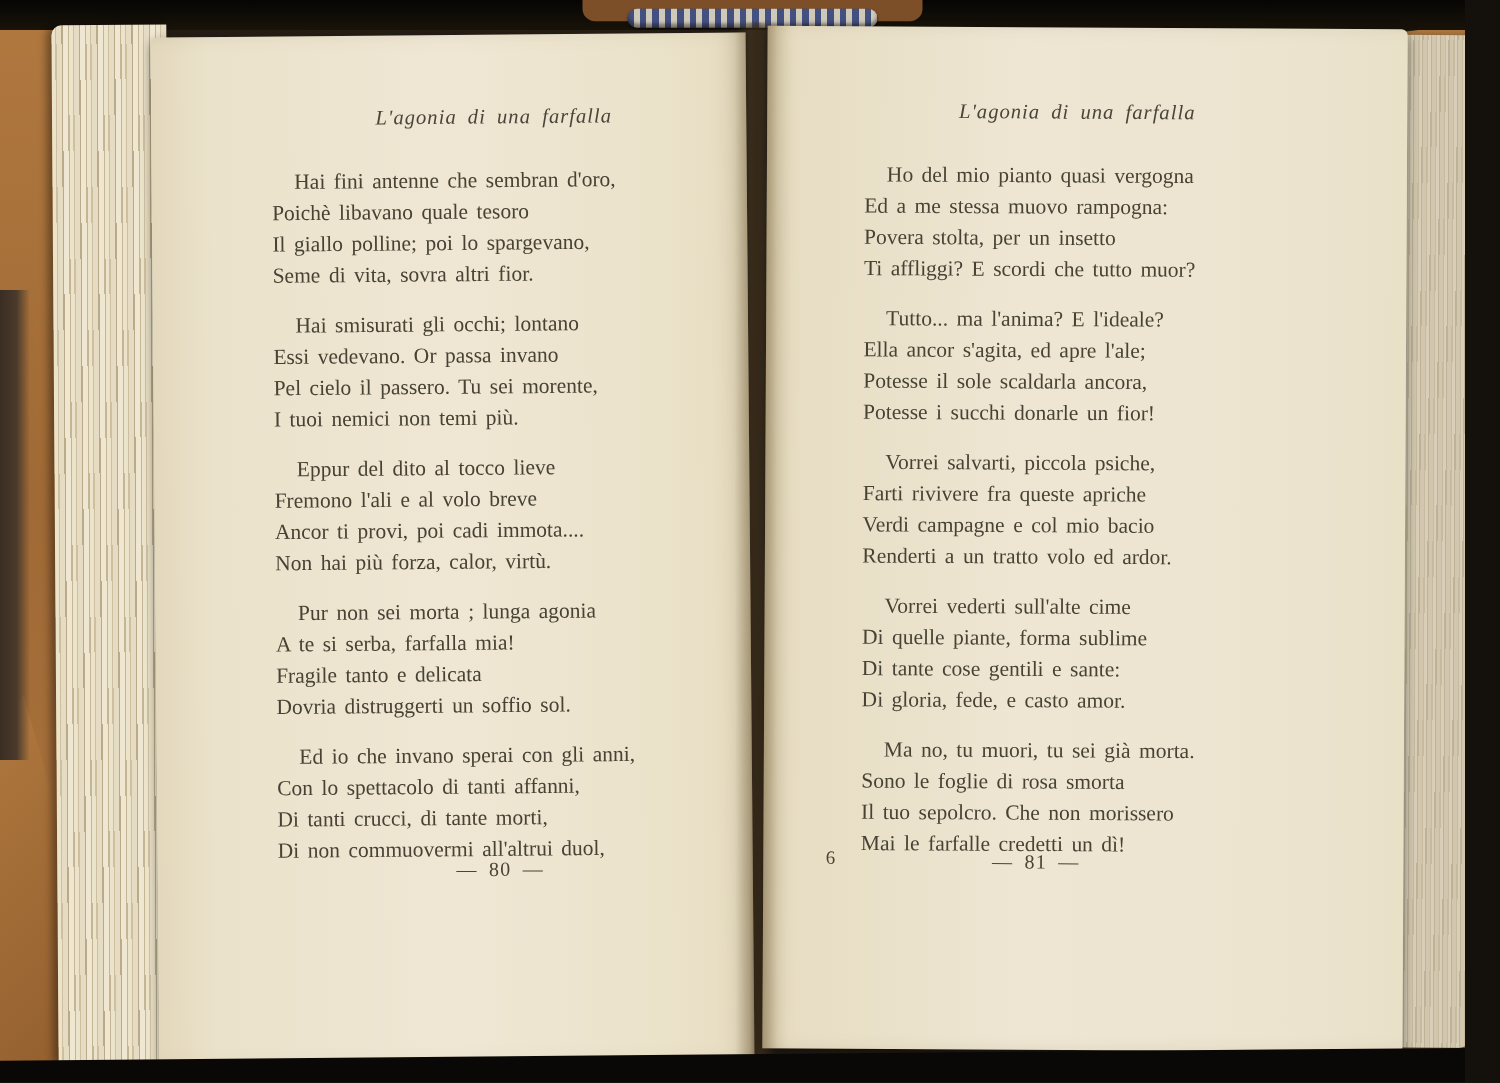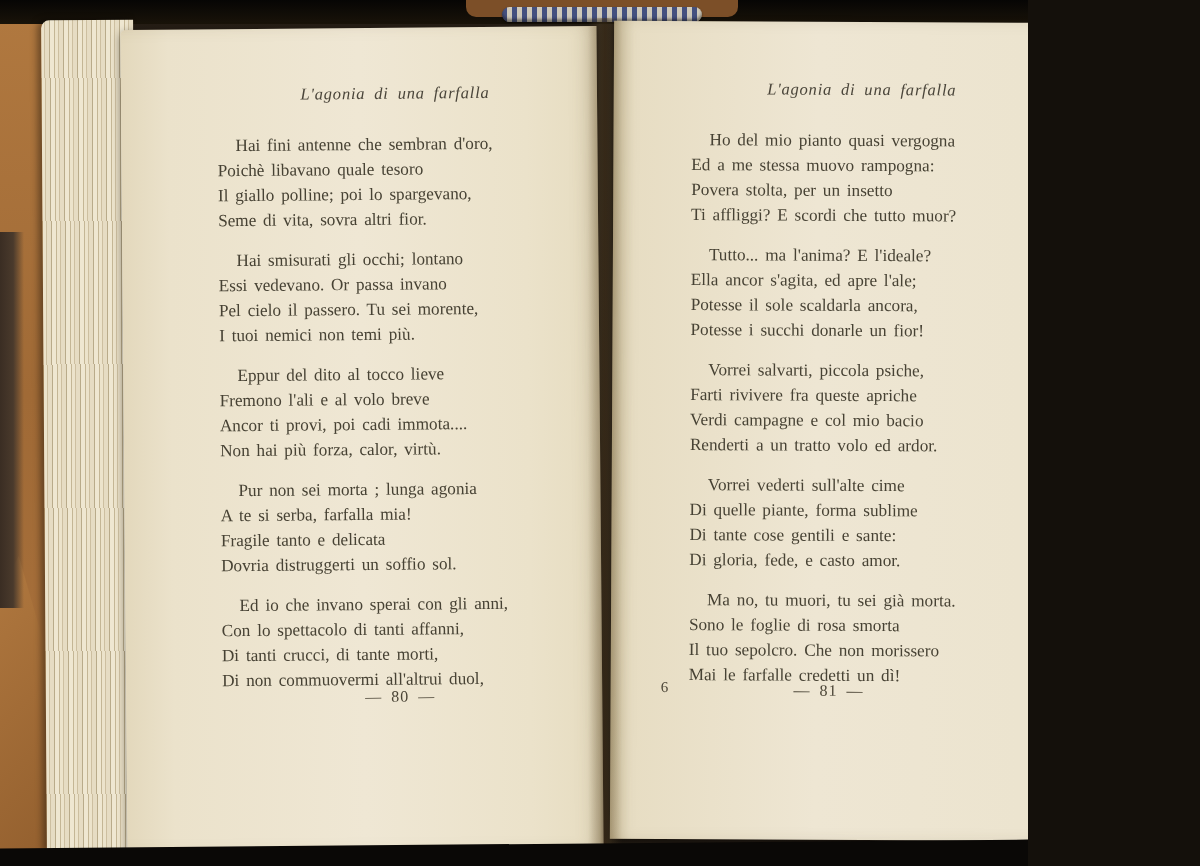--- a/index.html
+++ b/index.html
@@ -1,16 +1,16 @@
 <!DOCTYPE html>
 <html><head>
 <meta charset="utf-8">
 <style>
   html,body{margin:0;padding:0;background:#14100b;}
-  .stage{position:relative;width:1028px;height:866px;overflow:hidden;
+  .stage{position:relative;width:1172px;height:866px;overflow:hidden;
          background:linear-gradient(90deg,#241c14 0%,#2a211742 50%,#241c14 100%),#261e15;
          font-family:"Liberation Serif","DejaVu Serif",serif;}
   .abs{position:absolute;}
   
   .band-top{left:0;top:0;width:1200px;height:24px;background:linear-gradient(180deg,#060504,#191309);z-index:2;}
   .band-bottom{left:-10px;top:838px;width:1220px;height:40px;background:#0a0806;transform:rotate(-0.5deg);transform-origin:right center;z-index:5;}
   .dark-right{left:1160px;top:210px;width:40px;height:460px;background:linear-gradient(90deg,#342a20,#3d3126);z-index:1;}
   
   .leather-left{left:0;top:14px;width:66px;height:846px;background:linear-gradient(180deg,#b0783f,#a06a36 45%,#aa723d);z-index:1;}
   .leather-left-dark{left:0;top:232px;width:24px;height:376px;background:linear-gradient(90deg,#3a2d23,#4a3a2c 55%,rgba(74,58,44,0));z-index:2;}

